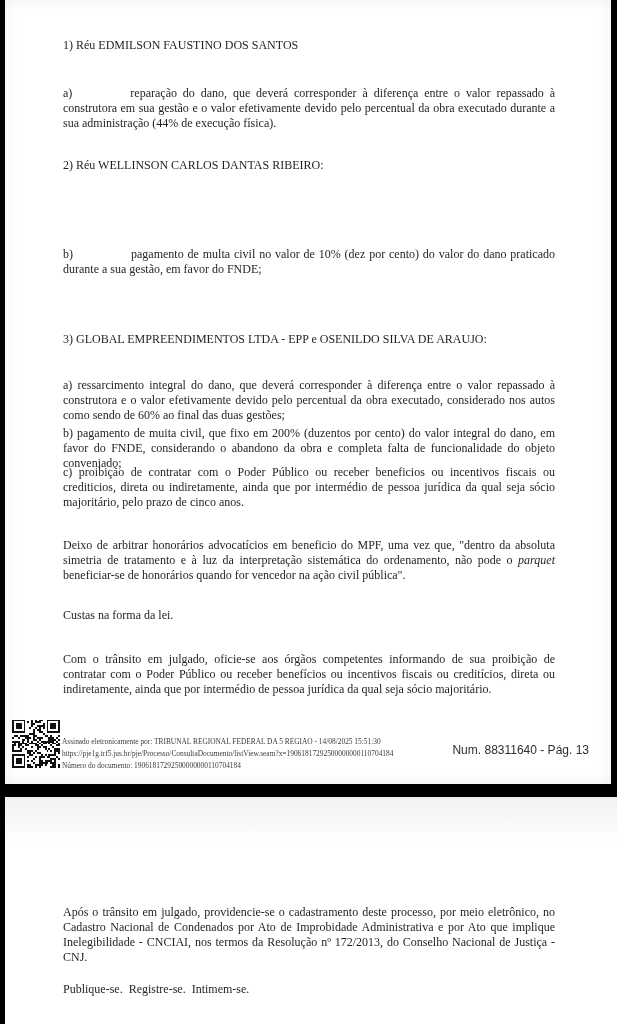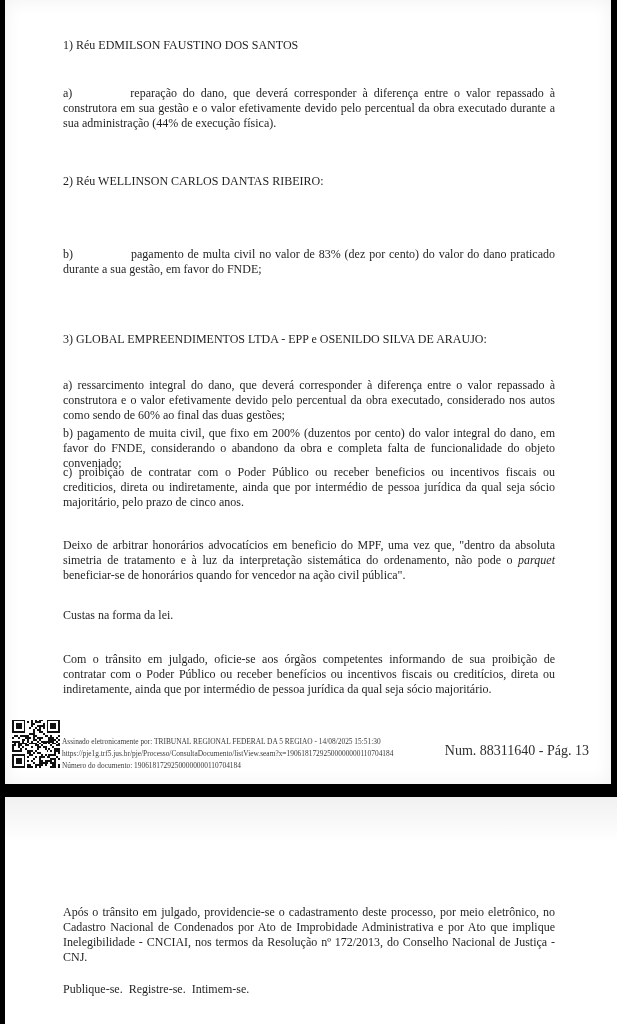--- a/index.html
+++ b/index.html
@@ -39,38 +39,38 @@
     position: absolute; left: 57px; top: 736px;
     width: 400px;
     font-family: Liberation Serif, serif;
     font-size: 7.4px; line-height: 12px;
     color: #3a3a3a;
     text-align: left;
   }
   .footer-text div { white-space: nowrap; }
   .page-ref {
     position: absolute; right: 22px; top: 743px;
-    font-family: Liberation Serif, serif;
-    font-size: 14px; color: #2e2e2e;
+    font-family: Liberation Sans, sans-serif;
+    font-size: 12px; color: #2e2e2e;
     white-space: nowrap;
   }
 </style>
 </head>
 <body>
 
 <div class="page" id="page1">
 
   <p class="heading" style="top:38px">1) Réu EDMILSON FAUSTINO DOS SANTOS</p>
 
   <p class="para" style="top:86px"><span>a)</span><span class="tabgap"></span><span>reparação do dano, que deverá corresponder à diferença entre o valor repassado à construtora em sua gestão e o valor efetivamente devido pelo percentual da obra executado durante a sua administração (44% de execução física).</span></p>
 
-  <p class="heading" style="top:174px">2) Réu WELLINSON CARLOS DANTAS RIBEIRO:</p>
-
-
-  <p class="para" style="top:247px"><span>b)</span><span class="tabgap"></span><span>pagamento de multa civil no valor de 83% (dez por cento) do valor do dano praticado durante a sua gestão, em favor do FNDE;</span></p>
+  <p class="heading" style="top:158px">2) Réu WELLINSON CARLOS DANTAS RIBEIRO:</p>
+
+
+  <p class="para" style="top:247px"><span>b)</span><span class="tabgap"></span><span>pagamento de multa civil no valor de 10% (dez por cento) do valor do dano praticado durante a sua gestão, em favor do FNDE;</span></p>
 
   <p class="heading" style="top:332px">3) GLOBAL EMPREENDIMENTOS LTDA - EPP e OSENILDO SILVA DE ARAUJO:</p>
 
   <p class="para" style="top:378px">a) ressarcimento integral do dano, que deverá corresponder à diferença entre o valor repassado à construtora e o valor efetivamente devido pelo percentual da obra executado, considerado nos autos como sendo de 60% ao final das duas gestões;</p>
 
   <p class="para" style="top:426px">b) pagamento de muita civil, que fixo em 200% (duzentos por cento) do valor integral do dano, em favor do FNDE, considerando o abandono da obra e completa falta de funcionalidade do objeto conveniado;</p>
 
   <p class="para" style="top:465px">c) proibição de contratar com o Poder Público ou receber beneficios ou incentivos fiscais ou crediticios, direta ou indiretamente, ainda que por intermédio de pessoa jurídica da qual seja sócio majoritário, pelo prazo de cinco anos.</p>
 
   <p class="para" style="top:538px"><span>Deixo de arbitrar honorários advocatícios em beneficio do MPF, uma vez que, "dentro da absoluta simetria de tratamento e à luz da interpretação sistemática do ordenamento, não pode o </span><i>parquet</i><span> beneficiar-se de honorários quando for vencedor na ação civil pública".</span></p>

